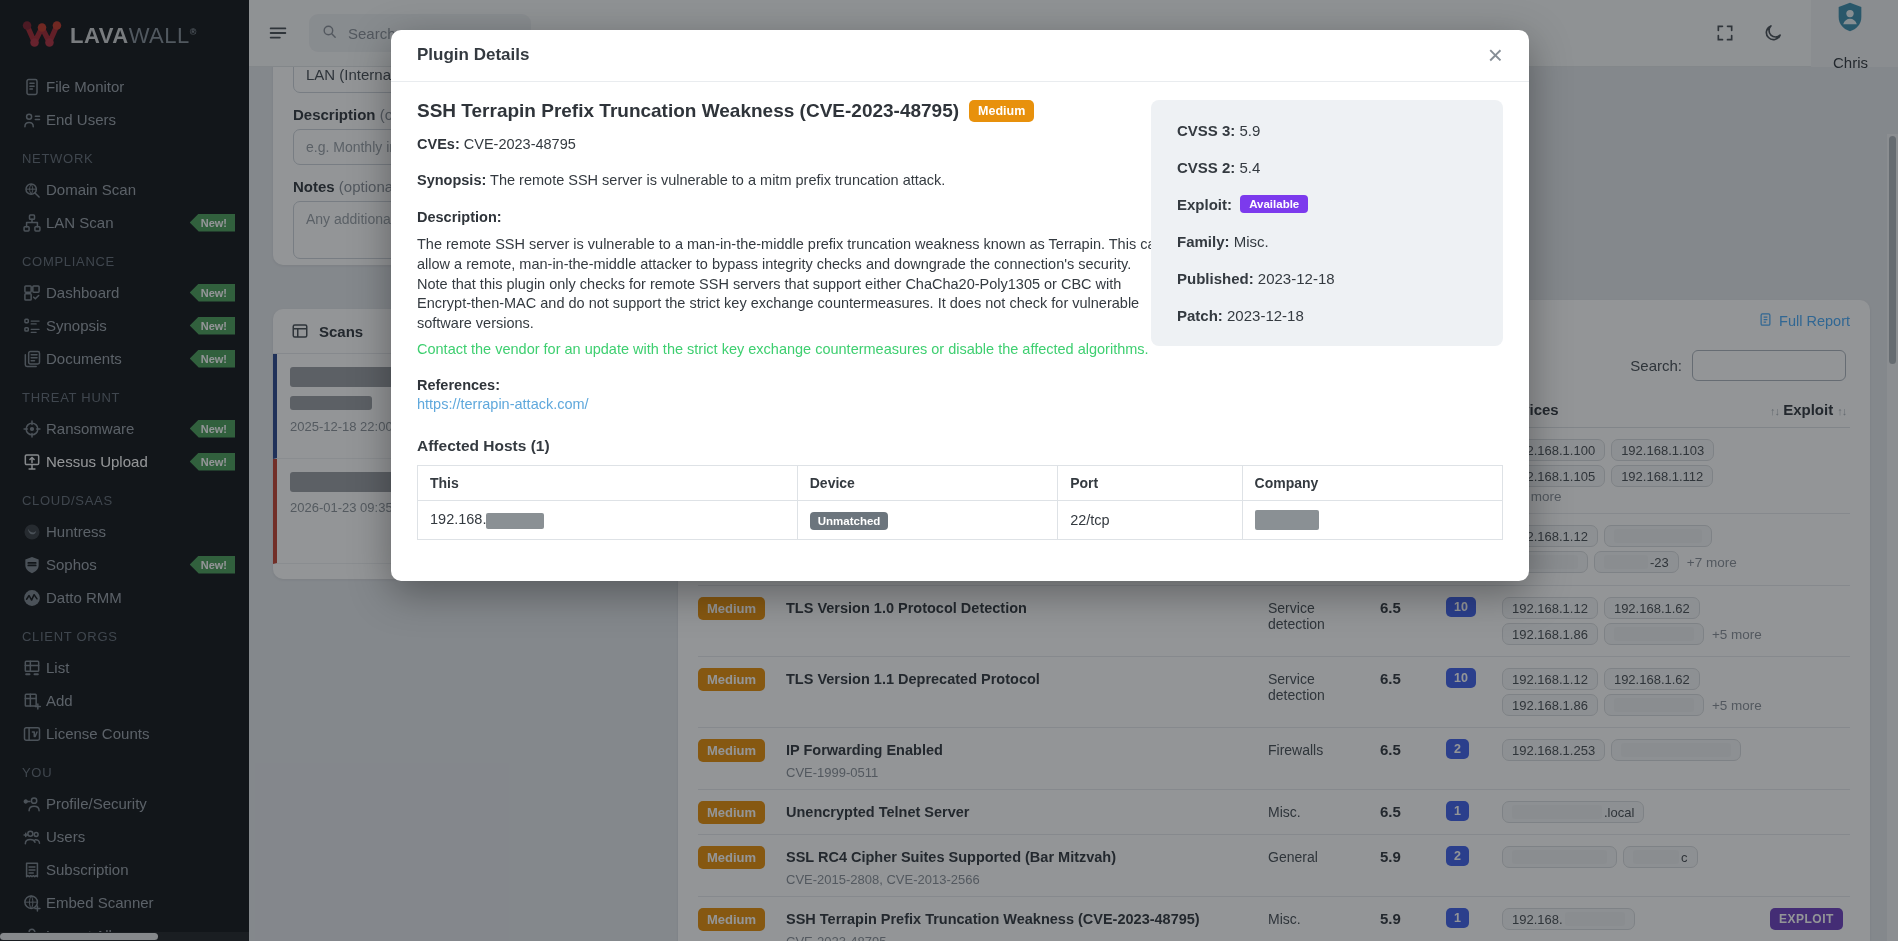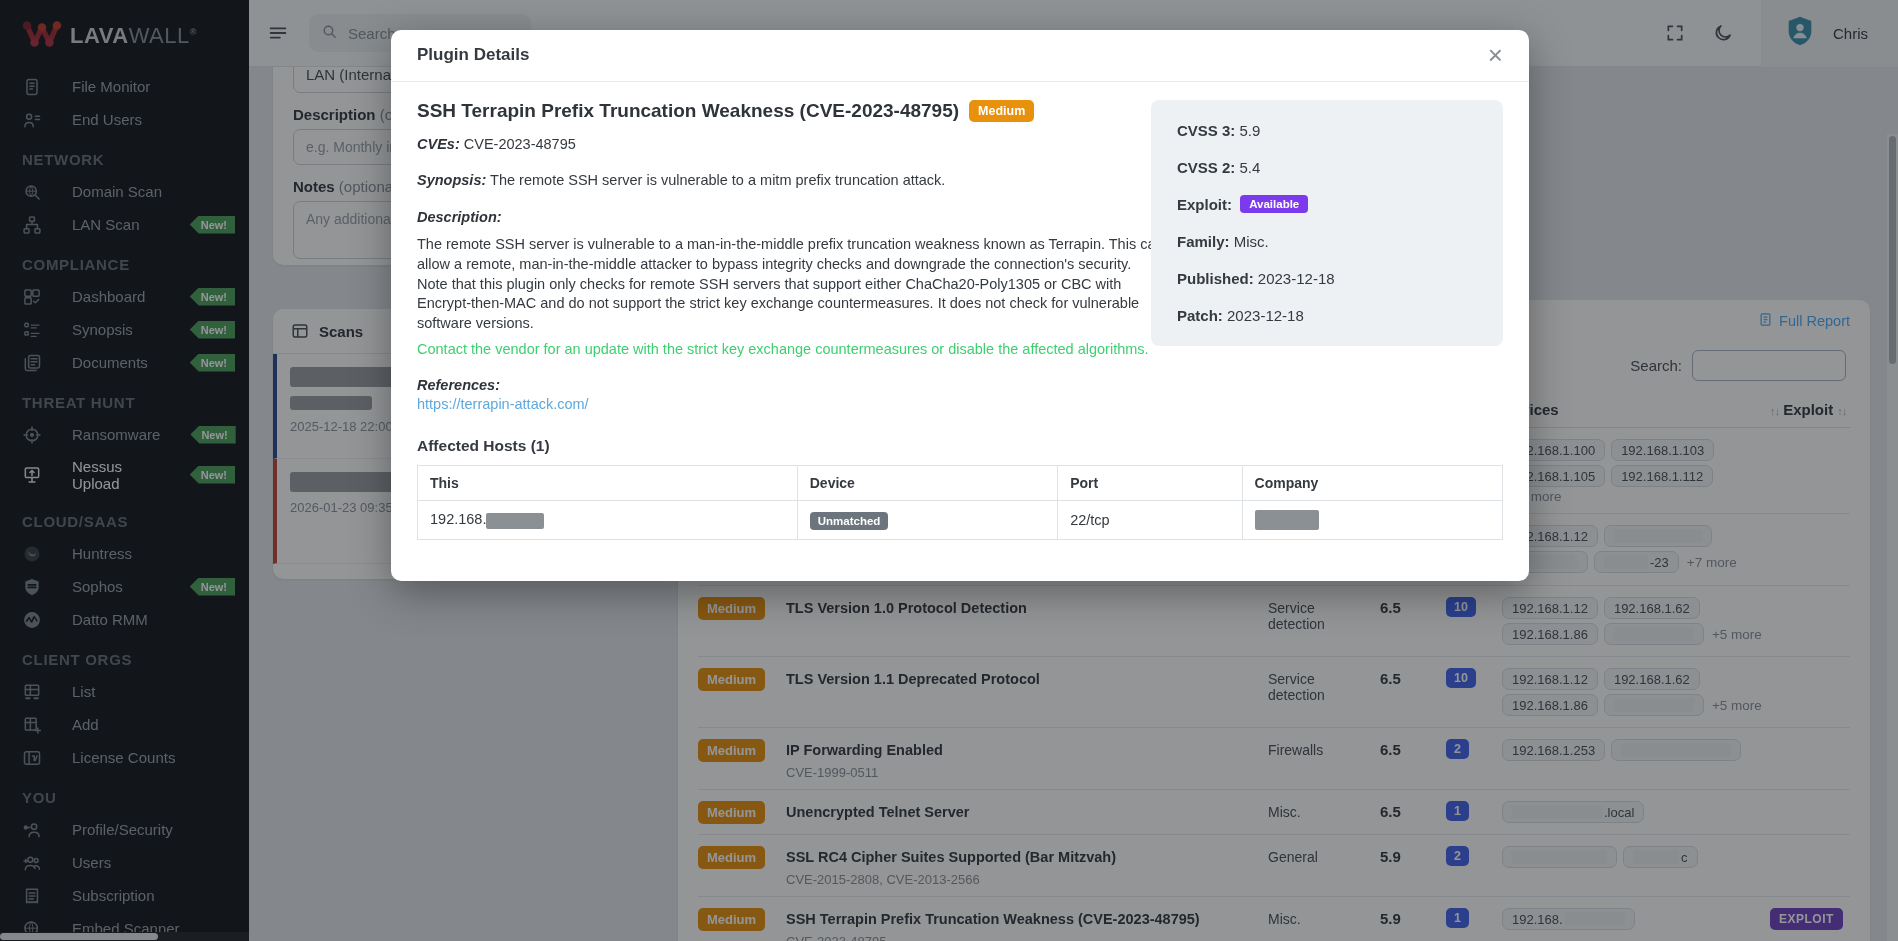--- a/index.html
+++ b/index.html
@@ -9,44 +9,44 @@
 
   
   .sidebar { position:absolute; left:0; top:0; width:249px; height:100%;
     background:#15181c; color:#99a1a9; z-index:10; overflow:hidden; }
   .logo-row { display:flex; align-items:center; gap:8px; padding:18px 18px 12px 22px; }
   .logo-mark { flex:0 0 40px; }
   .brand { font-size:22px; letter-spacing:.5px; color:#cfd2d4; font-weight:bold; white-space:nowrap; }
   .brand .thin { color:#87919a; font-weight:normal; }
   .brand sup { font-size:9px; color:#87919a; }
   .nav { padding-top:4px; }
-  .nav-section { font-size:15px; font-weight:bold; letter-spacing:.7px; color:#67707a;
+  .nav-section { font-size:13px; font-weight:normal; letter-spacing:.7px; color:#67707a;
     padding:15px 22px 7px; text-transform:uppercase; }
-  .nav-item { display:flex; align-items:center; gap:30px; padding:6.5px 14px 6.5px 22px;
+  .nav-item { display:flex; align-items:center; gap:4px; padding:6.5px 14px 6.5px 22px;
     font-size:15px; cursor:pointer; color:#99a1a9; }
   .nav-item .ni { width:20px; height:20px; flex:0 0 20px; color:#7d868e; display:inline-flex; }
   .nav-item .ni svg { width:20px; height:20px; }
   .nav-item.active { color:#ffffff; }
   .nav-item.active .ni { color:#e8eaec; }
   .badge-new { margin-left:auto; background:#4d9e5c; color:#fff; font-size:11px; font-weight:bold;
     padding:3px 8px 3px 11px; clip-path:polygon(9px 0,100% 0,100% 100%,9px 100%,0 50%); }
   .scroll-h { position:absolute; left:0; bottom:0; width:249px; height:9px; background:#23272b; }
   .scroll-h .thumb { position:absolute; left:0; top:1px; width:158px; height:7px;
     background:#e8eaec; border-radius:4px; }
 
   
   .topbar { position:absolute; left:249px; top:0; right:0; height:67px; background:#f8f9fa;
     border-bottom:1px solid #e2e5e8; display:flex; align-items:center; padding-left:18px; gap:20px; z-index:5; }
   .hamburger { color:#495057; display:inline-flex; cursor:pointer; }
   .search-box { width:222px; height:38px; background:#eceef0; border-radius:9px; display:flex;
     align-items:center; gap:10px; padding:0 12px; color:#8a9199; font-size:15px; }
   .tb-right { margin-left:auto; display:flex; align-items:center; }
   .tb-icon { color:#495057; display:inline-flex; margin-right:28px; cursor:pointer; }
   .user-chip { display:flex; align-items:center; gap:16px; background:#eef0f2; height:67px;
-    padding:0 30px 0 22px; }
+    padding:0 30px 0 22px;flex-direction:column; }
   .user-name { font-size:15px; color:#343a40; }
 
   
   .main { position:absolute; left:249px; top:67px; right:0; bottom:0; background:#e4e7eb; }
   .card { background:#fff; border-radius:10px; box-shadow:0 1px 3px rgba(20,30,40,.08); }
 
   .form-card { position:absolute; left:24px; top:-28px; width:400px; height:226px; padding:16px 20px; }
   .fc-select { height:38px; border:1px solid #ced4da; border-radius:7px; display:flex;
     align-items:center; padding:0 12px; color:#495057; font-size:15px; }
   .fc-label { margin:13px 0 6px; font-size:15px; color:#343a40; font-weight:bold; }
@@ -109,21 +109,21 @@
     border-radius:10px; z-index:50; box-shadow:0 12px 40px rgba(0,0,0,.35); display:flex;
     flex-direction:column; }
   .modal-head { display:flex; justify-content:space-between; align-items:center; padding:15px 26px;
     border-bottom:1px solid #e9ecef; }
   .modal-title { font-size:17px; font-weight:bold; color:#343a40; }
   .modal-close { font-size:26px; color:#868e96; cursor:pointer; line-height:.8; }
   .modal-body { padding:18px 26px 0; position:relative; flex:1; }
   .plug-title { font-size:19px; font-weight:bold; color:#2f343a; display:flex; align-items:center; gap:10px; }
   .plug-title .sev-badge { font-size:12.5px; margin-top:0; }
   .m-line { font-size:14.5px; color:#343a40; margin-top:13px; line-height:1.35; }
-  .m-line b { color:#2f343a;font-style:italic; }
+  .m-line b { color:#2f343a; }
   .m-desc { width:748px; }
   .sol-text { color:#3ecf70; }
   .ref-link { color:#5fa8dc; text-decoration:none; cursor:pointer; }
   .stats-panel { position:absolute; right:26px; top:18px; width:352px; background:#eef1f4;
     border-radius:8px; padding:22px 26px; display:flex; flex-direction:column; gap:20px;
     font-size:15px; color:#343a40; }
   .avail-badge { background:#7c3aed; color:#fff; font-size:11.5px; font-weight:bold;
     padding:3px 9px; border-radius:4px; margin-left:4px; vertical-align:2px; }
   .affected-title { font-size:15.5px; font-weight:bold; color:#343a40; margin-top:22px; }
   .hosts-table { width:100%; border-collapse:collapse; margin-top:10px; font-size:14.5px; }

